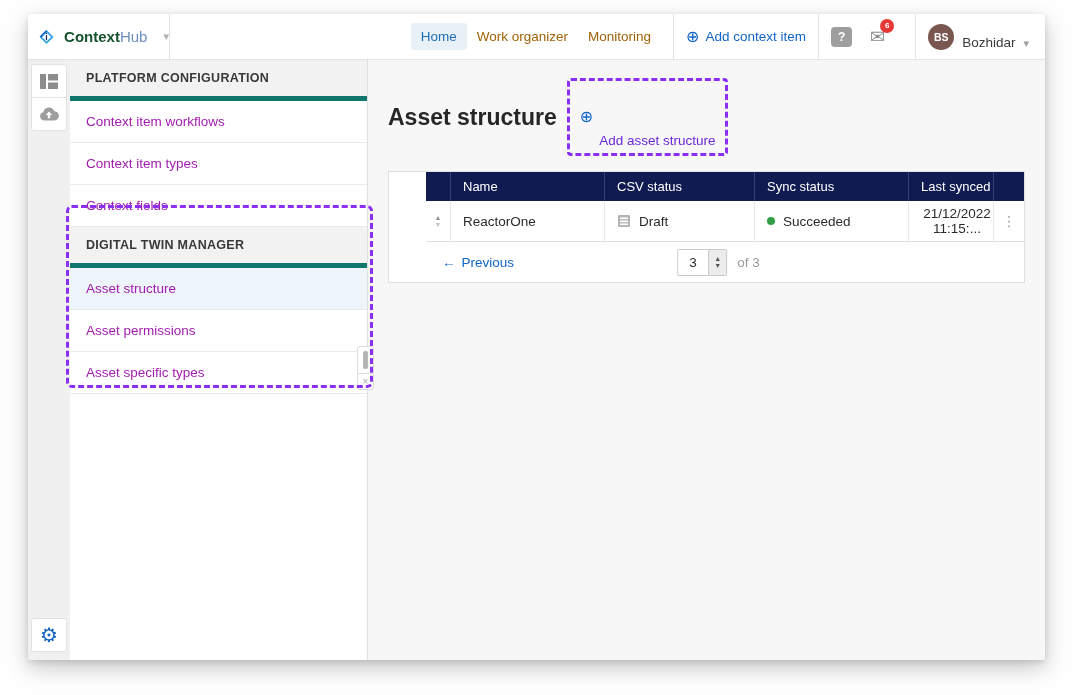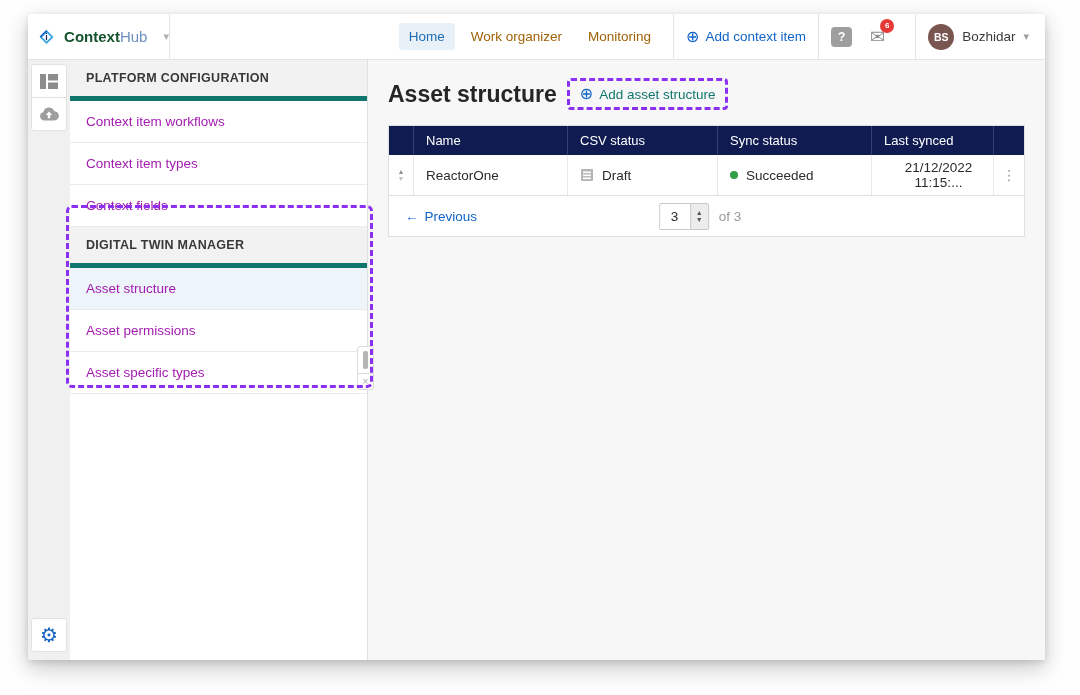--- a/index.html
+++ b/index.html
@@ -11,37 +11,37 @@
 
   
   .topbar { height: 46px; display: flex; align-items: center; background: #fff;
     border-bottom: 1px solid #e4e4e4; }
   .brand { width: 142px; height: 100%; display: flex; align-items: center; gap: 8px;
     padding-left: 9px; border-right: 1px solid #e4e4e4; flex-shrink: 0; }
   .brand-text { font-size: 15px; color: #1b2a6b; white-space: nowrap; }
   .brand-text b { font-weight: 700; color: #14532d; }
   .brand-text span.light { font-weight: 400; color: #6f8fc0; }
   .brand-caret { color: #b0b0b0; font-size: 11px; margin-left: 8px; }
-  .nav-tabs { margin-left: auto; display: flex; align-items: center; gap: 6px; }
+  .nav-tabs { margin-left: auto; display: flex; align-items: center; gap: 0; }
   .nav-tab { font-size: 13.5px; color: #a16207; padding: 6px 10px; border-radius: 3px;
     cursor: pointer; white-space: nowrap; }
   .nav-tab.active { color: #1f6cb5; background: #e8f1f8; }
   .tb-divider { width: 1px; height: 46px; background: #e4e4e4; margin: 0 12px; flex-shrink: 0; }
   .add-context { display: flex; align-items: center; gap: 6px; color: #1065c8;
     font-size: 13.5px; cursor: pointer; white-space: nowrap; }
   .plus-icon { font-size: 16px; line-height: 1; color: #1065c8; }
   .help-btn { width: 21px; height: 20px; background: #9e9e9e; border-radius: 4px;
     color: #fff; font-size: 12px; font-weight: 700; display: flex; align-items: center;
     justify-content: center; cursor: pointer; }
   .mail-wrap { position: relative; margin: 0 18px 0 18px; cursor: pointer; }
   .mail-glyph { font-size: 18px; color: #8c8c8c; }
   .badge { position: absolute; top: -7px; right: -9px; min-width: 14px; height: 14px;
     background: #e53935; border-radius: 50%; color: #fff; font-size: 8px; font-weight: 700;
     display: flex; align-items: center; justify-content: center; }
-  .user { display: flex; align-items: center; gap: 8px; padding-right: 16px; cursor: pointer; }
+  .user { display: flex; align-items: flex-end; gap: 8px; padding-right: 16px; cursor: pointer; }
   .avatar { width: 26px; height: 26px; border-radius: 50%; background: #7a5650; color: #fff;
     font-size: 10.5px; font-weight: 700; display: flex; align-items: center; justify-content: center; }
   .user-name { font-size: 13.5px; color: #3a3a3a; }
   .user-caret { color: #9e9e9e; font-size: 11px; }
 
   
   .content { position: relative; display: flex; height: calc(100% - 46px); }
 
   .rail { width: 42px; background: #f0f0f0; flex-shrink: 0; position: relative;
     display: flex; flex-direction: column; align-items: center; padding-top: 4px; }
@@ -72,23 +72,23 @@
   .mini-thumb { width: 5px; height: 18px; background: #b5b5b5; border-radius: 2px; }
   .mini-close { width: 17px; height: 16px; background: #fff; border: 1px solid #dcdcdc;
     border-top: none; border-radius: 0 0 3px 3px; display: flex; align-items: center;
     justify-content: center; color: #a7a7a7; font-size: 10px; cursor: pointer; }
 
   .main { flex: 1; background: #f7f7f7; padding: 18px 20px; }
   .title-row { display: flex; align-items: center; gap: 10px; }
   .page-title { font-size: 23px; font-weight: 700; color: #262626; }
   .add-asset-box { border: 3px dashed #8b30f3; border-radius: 4px; padding: 5px 10px;
     display: flex; align-items: center; gap: 6px; cursor: pointer; }
-  .add-asset-label { color: #0f766e; font-size: 13.5px; white-space: nowrap; }
-
-  .table-card { margin-top: 15px; background: #fff; border: 1px solid #e0e0e0; }
+  .add-asset-label { color: #6d28d9; font-size: 13.5px; white-space: nowrap; margin-top: 47px; }
+
+  .table-card { margin-top: 15px; background: #fff; border: 1px solid #e0e0e0; padding-left: 37px; }
   .tgrid { display: grid; grid-template-columns: 24px 154px 150px 154px 1fr 31px; }
   .thead { background: #101b52; color: #fff; height: 29px; font-size: 13px; }
   .thead .cell { display: flex; align-items: center; padding-left: 12px;
     border-left: 1px solid rgba(255,255,255,.16); }
   .thead .cell.nopad { padding-left: 0; }
   .thead .cell:first-child { border-left: none; }
   .trow { height: 40px; font-size: 13.5px; color: #2b2b2b; background: #fff; }
   .trow .cell { display: flex; align-items: center; padding-left: 12px;
     border-left: 1px solid #e8e8e8; text-align: center; }
   .trow .cell:first-child { border-left: none; padding-left: 0;

